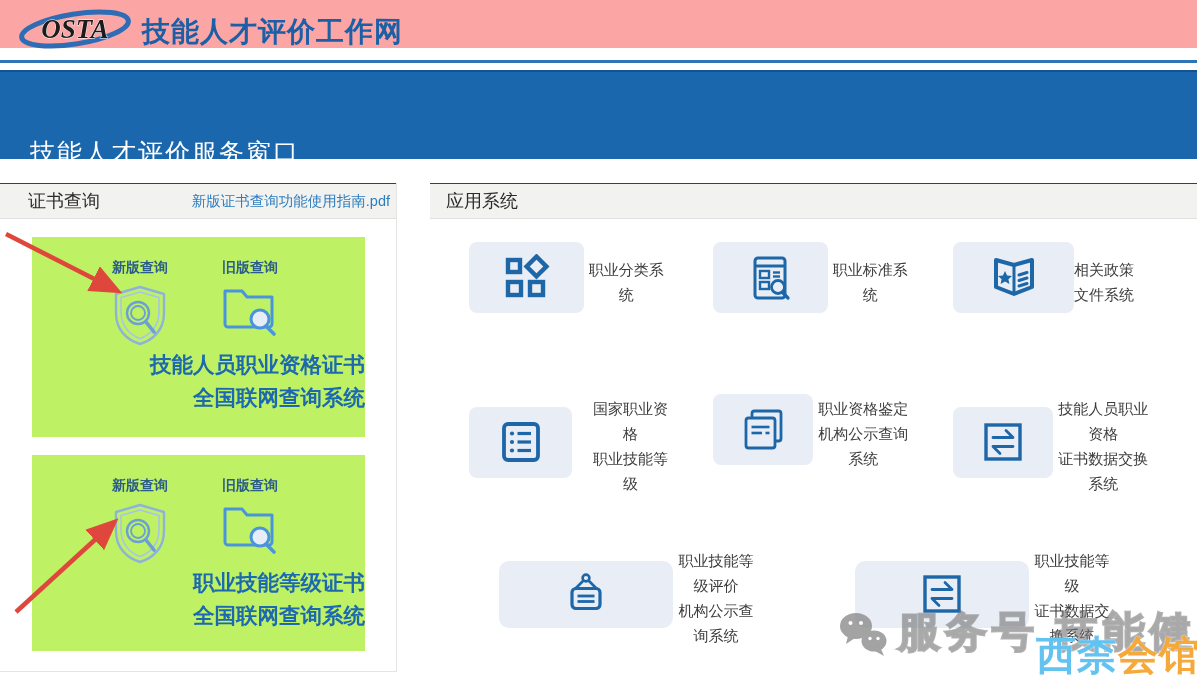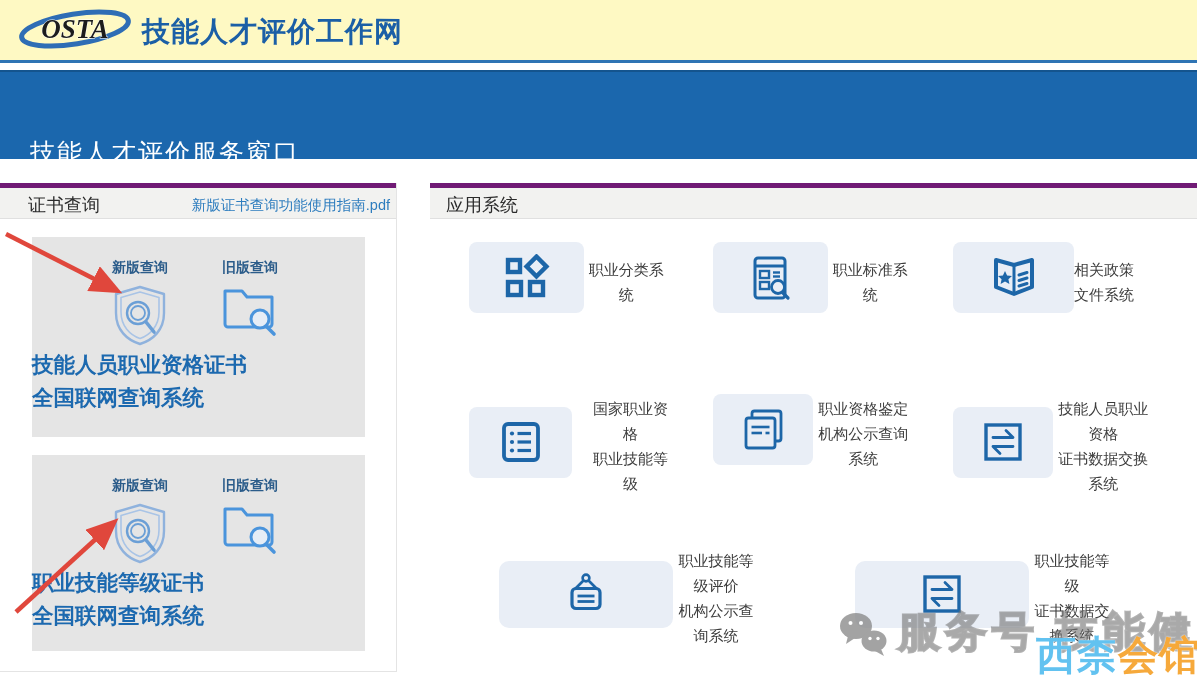--- a/index.html
+++ b/index.html
@@ -1,44 +1,44 @@
 <!DOCTYPE html>
 <html><head>
 <meta charset="utf-8">
 <style>
   html,body{margin:0;padding:0;background:#fff;}
   body{font-family:"Liberation Sans","DejaVu Sans",sans-serif;}
   #page{position:relative;width:1197px;height:675px;background:#fff;overflow:hidden;}
 
   
-  #top-header{position:absolute;left:0;top:0;width:1197px;height:60px;background:#fef9c3;}
+  #top-header{position:absolute;left:0;top:0;width:1197px;height:48px;background:#fca5a5;}
   #logo{position:absolute;left:16px;top:5px;}
   #site-title{position:absolute;left:142px;top:13px;font-size:28px;font-weight:bold;color:#1b5fa6;letter-spacing:1px;}
 
   
   #rule-line{position:absolute;left:0;top:60px;width:1197px;height:3px;background:#2f74b4;}
   #banner{position:absolute;left:0;top:70px;width:1197px;height:89px;background:#1b67ad;border-top:2px solid #14548e;box-sizing:border-box;}
   #banner-title{position:absolute;left:30px;top:28px;font-size:25px;color:#ffffff;letter-spacing:2px;margin-top:36px;}
 
   
-  .panel-head{position:absolute;left:0;top:0;height:36px;background:#f2f2f0;border-top:5px solid #701a75;border-bottom:1px solid #e0e0e0;box-sizing:border-box;width:100%;}
+  .panel-head{position:absolute;left:0;top:0;height:36px;background:#f2f2f0;border-top:1px solid #701a75;border-bottom:1px solid #e0e0e0;box-sizing:border-box;width:100%;}
   .panel-title{font-size:18px;color:#2b2b2b;line-height:34px;}
 
   #cert-panel{position:absolute;left:0;top:183px;width:397px;height:489px;border-right:1px solid #e4e4e4;border-bottom:1px solid #e4e4e4;box-sizing:border-box;background:#fff;}
   #cert-panel .panel-title{margin-left:28px;}
   #cert-guide-link{position:absolute;right:6px;top:0;line-height:35px;font-size:14.5px;color:#2e7dbe;text-decoration:none;}
 
-  .cert-card{position:absolute;left:32px;width:333px;background:#e5e5e5;}
+  .cert-card{position:absolute;left:32px;width:333px;background:#bef264;}
   #cert-card-1{top:54px;height:200px;}
   #cert-card-2{top:272px;height:196px;}
   .ver-label{position:absolute;top:22px;width:110px;text-align:center;font-size:14px;color:#2b5c8a;font-weight:bold;}
   .ver-new{left:53px;} .ver-old{left:163px;}
   .ver-icon{position:absolute;top:46px;width:110px;text-align:center;}
   .icon-new{left:53px;} .icon-old{left:163px;}
-  .card-title{position:absolute;left:0;top:112px;width:333px;text-align:left;font-size:21.5px;font-weight:bold;color:#1c69af;line-height:33px;}
+  .card-title{position:absolute;left:0;top:112px;width:333px;text-align:right;font-size:21.5px;font-weight:bold;color:#1c69af;line-height:33px;}
 
   #apps-panel{position:absolute;left:430px;top:183px;width:767px;height:586px;border-bottom:1px solid #e4e4e4;box-sizing:border-box;background:#fff;}
   #apps-panel .panel-title{margin-left:16px;}
 
   .app{position:absolute;width:200px;display:flex;flex-direction:row;align-items:center;}
   .app .tile{width:121px;height:71px;border-radius:8px;background:#e9eef6;display:flex;align-items:center;justify-content:center;}
   .app.wide{width:260px;}
   .app.wide .tile{width:242px;height:67px;border-radius:10px;}
   .app .app-label{margin-top:8px;font-size:15px;color:#3c3c3c;line-height:25px;text-align:center;}
   

